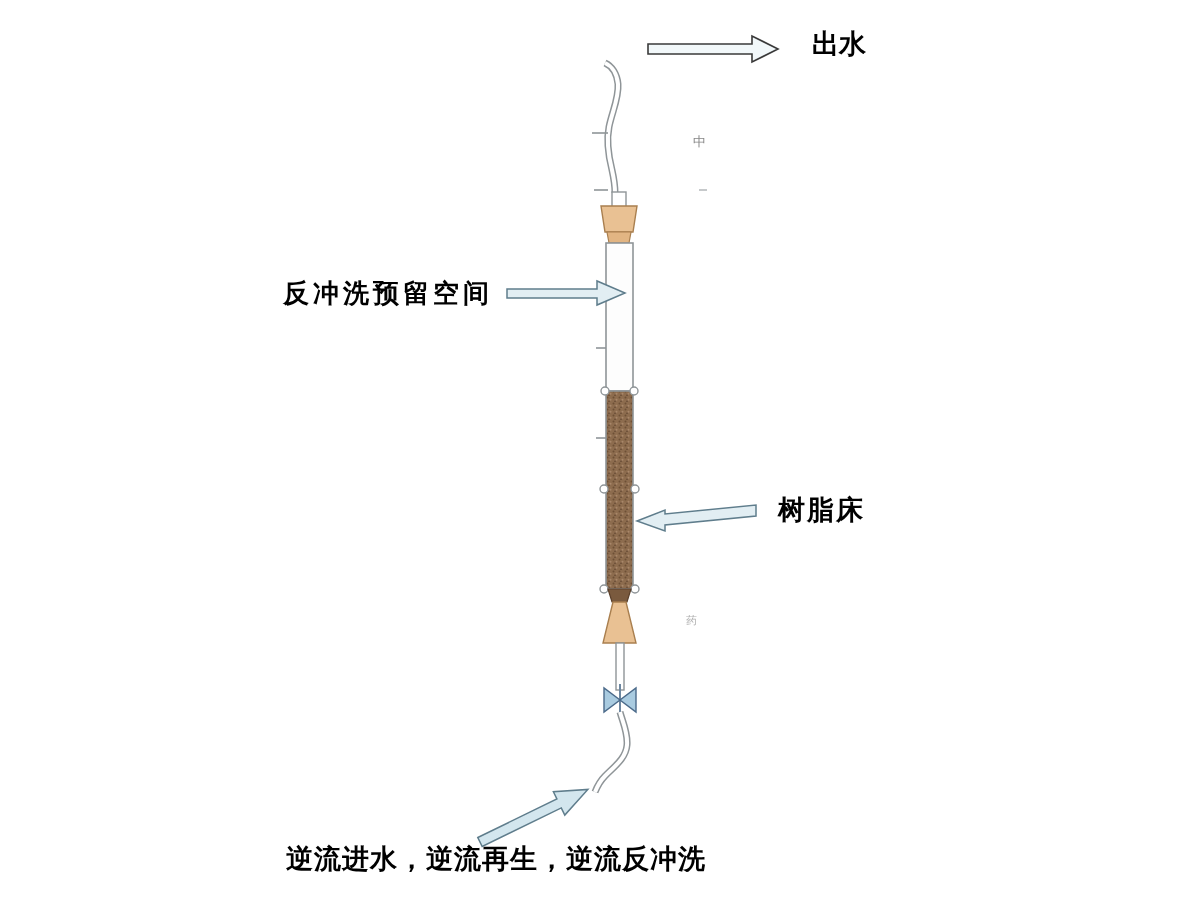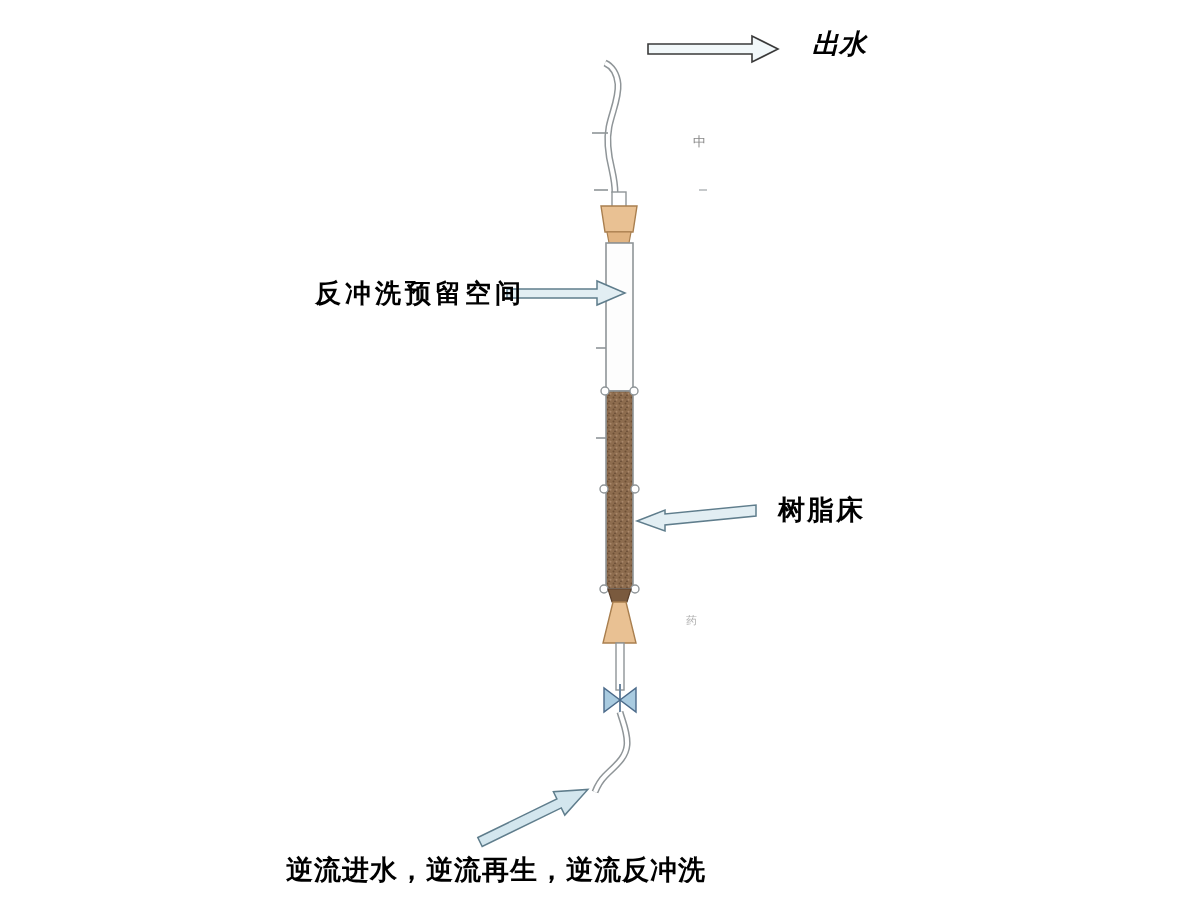--- a/index.html
+++ b/index.html
@@ -11,24 +11,24 @@
     font-family:"Liberation Serif","DejaVu Serif",serif;
   }
   #stage svg{position:absolute;left:0;top:0;}
   .lbl{
     position:absolute;
     color:#000;
     font-weight:bold;
     white-space:nowrap;
     font-family:"Liberation Serif","DejaVu Serif",serif;
   }
-  .lbl-outlet{left:812px;top:26px;font-size:27px;font-style:italic;}
-  .lbl-backwash{left:283px;top:276px;font-size:26px;letter-spacing:4px;margin-left:32px;}
+  .lbl-outlet{left:812px;top:26px;font-size:27px;}
+  .lbl-backwash{left:283px;top:276px;font-size:26px;letter-spacing:4px;}
   .lbl-resin{left:758px;top:492px;font-size:27px;letter-spacing:2px;padding-left:20px;}
-  .lbl-inlet{left:286px;top:841px;font-size:27px;letter-spacing:1px;margin-top:11px;}
+  .lbl-inlet{left:286px;top:841px;font-size:27px;letter-spacing:1px;}
 </style>
 </head>
 <body>
 
 <div id="stage">
 
   <svg width="1200" height="900" viewBox="0 0 1200 900">
     <defs>
       <pattern id="resinPat" width="6" height="6" patternUnits="userSpaceOnUse">
         <rect width="6" height="6" fill="#8d6c4e"></rect>

